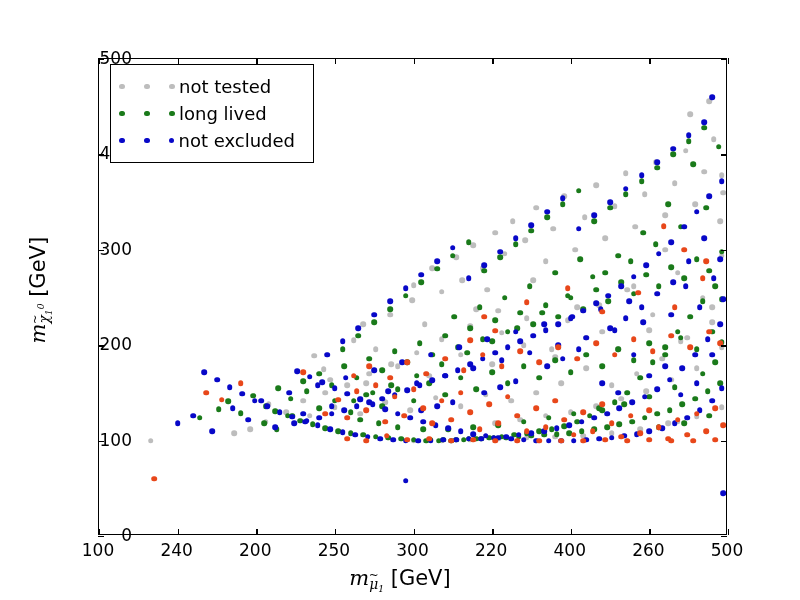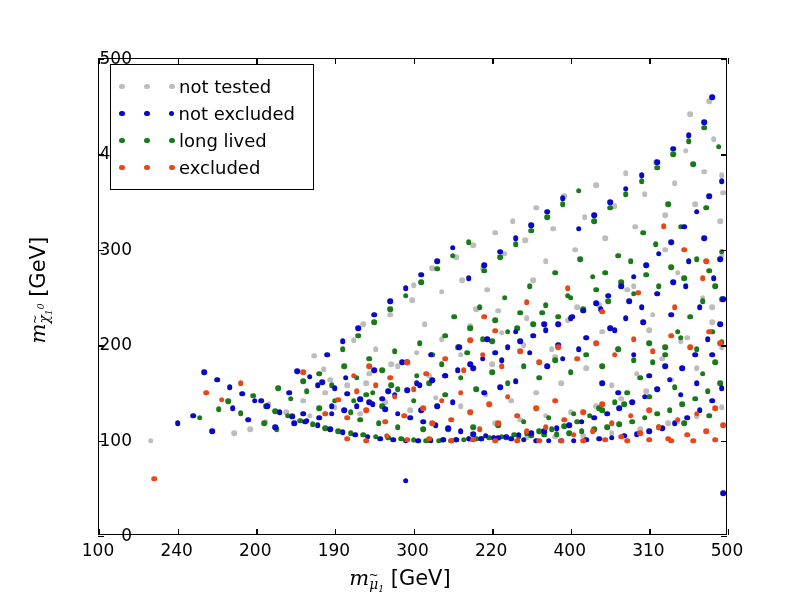--- a/index.html
+++ b/index.html
@@ -722,25 +722,25 @@
         <div class="tick-y right" style="top: 95.4px;"></div>
         <div class="tick-y " style="top: 0px;"></div>
         <div class="tick-y right" style="top: 0px;"></div>
       </div>
   </div>
 
   <div id="ticklabels">
       <div class="tl-x" style="left: 98px;">100</div>
       <div class="tl-x" style="left: 176.625px;">240</div>
       <div class="tl-x" style="left: 255.25px;">200</div>
-      <div class="tl-x" style="left: 333.875px;">190</div>
+      <div class="tl-x" style="left: 333.875px;">250</div>
       <div class="tl-x" style="left: 412.5px;">300</div>
       <div class="tl-x" style="left: 491.125px;">220</div>
       <div class="tl-x" style="left: 569.75px;">400</div>
-      <div class="tl-x" style="left: 648.375px;">310</div>
+      <div class="tl-x" style="left: 648.375px;">260</div>
       <div class="tl-x" style="left: 727px;">500</div>
       <div class="tl-y" style="top: 535px;"><span>0</span></div>
       <div class="tl-y" style="top: 439.6px;"><span>100</span></div>
       <div class="tl-y" style="top: 344.2px;"><span>200</span></div>
       <div class="tl-y" style="top: 248.8px;"><span>300</span></div>
       <div class="tl-y" style="top: 153.4px;"><span>400</span></div>
       <div class="tl-y" style="top: 58px;"><span>500</span></div>
     </div>
 
   <div id="xlabel">
@@ -755,37 +755,29 @@
       <div class="leg-row">
         <div class="leg-marks">
           <i style="background: rgb(189, 189, 189);"></i>
           <i style="background: rgb(189, 189, 189);"></i>
           <i style="background: rgb(189, 189, 189);"></i>
         </div>
         <div class="leg-txt">not tested</div>
       </div>
       <div class="leg-row">
         <div class="leg-marks">
-          <i style="background: rgb(8, 8, 200);"></i>
-          <i style="background: rgb(8, 8, 200);"></i>
-          <i style="background: rgb(8, 8, 200);"></i>
-        </div>
-        <div class="leg-txt">not excluded</div>
-      </div>
-      <div class="leg-row">
-        <div class="leg-marks">
           <i style="background: rgb(26, 122, 26);"></i>
           <i style="background: rgb(26, 122, 26);"></i>
           <i style="background: rgb(26, 122, 26);"></i>
         </div>
         <div class="leg-txt">long lived</div>
       </div>
       <div class="leg-row">
         <div class="leg-marks">
-          <i style="background: rgb(232, 71, 26);"></i>
-          <i style="background: rgb(232, 71, 26);"></i>
-          <i style="background: rgb(232, 71, 26);"></i>
+          <i style="background: rgb(8, 8, 200);"></i>
+          <i style="background: rgb(8, 8, 200);"></i>
+          <i style="background: rgb(8, 8, 200);"></i>
         </div>
-        <div class="leg-txt">excluded</div>
+        <div class="leg-txt">not excluded</div>
       </div>
     </div>
 
 </div>
 
 </body></html>

